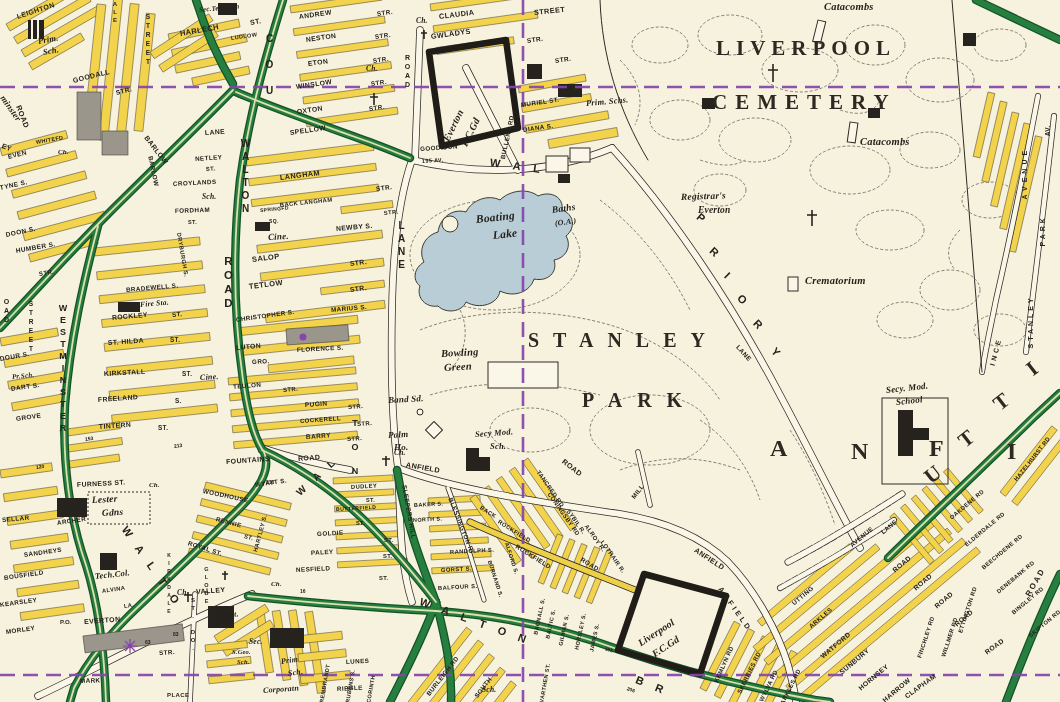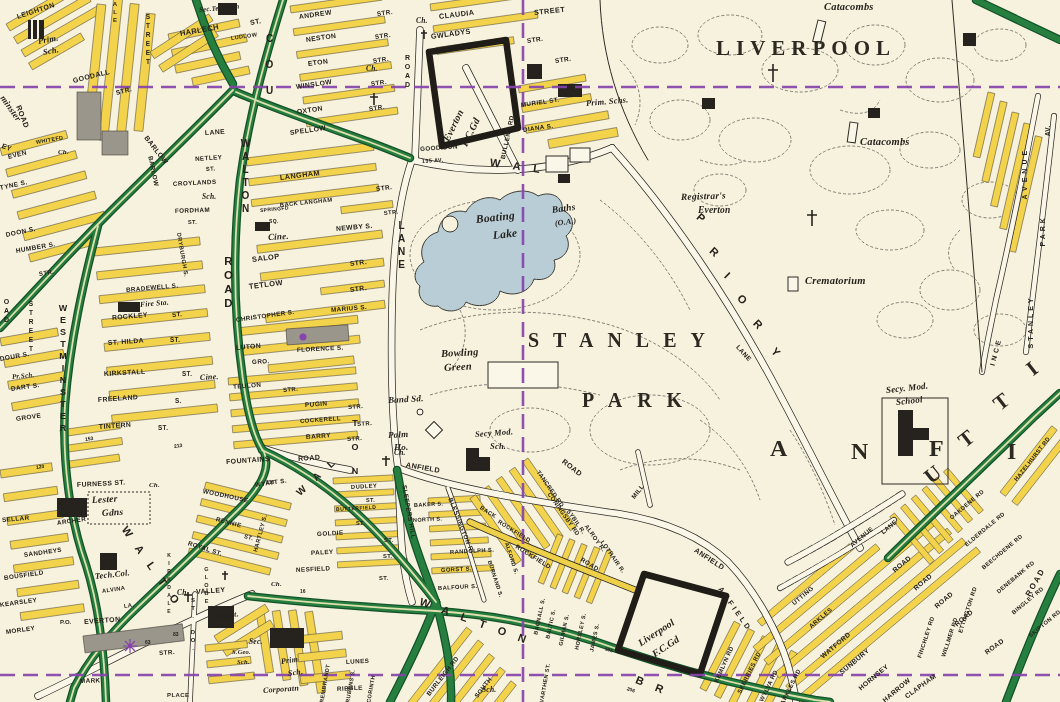--- a/index.html
+++ b/index.html
@@ -532,20 +532,21 @@
       <span class="lb it" style="left: 586px; top: 99px; font-size: 8.5px; transform: rotate(-5deg);">Prim. Schs.</span>
       <span class="lb rb" style="left: 490px; top: 157px; font-size: 11px; transform: rotate(8deg);">W A L</span>
       <span class="lb v" style="left: 396px; top: 220px; font-size: 10px;">LANE</span>
       <span class="lb it" style="left: 476px; top: 214px; font-size: 11.5px; transform: rotate(-6deg);">Boating</span>
       <span class="lb it" style="left: 493px; top: 230px; font-size: 11.5px; transform: rotate(-6deg);">Lake</span>
       <span class="lb it" style="left: 552px; top: 206px; font-size: 9.5px; transform: rotate(-8deg);">Baths</span>
       <span class="lb it" style="left: 555px; top: 220px; font-size: 8px; transform: rotate(-8deg);">(O.A.)</span>
       <span class="lb bg" style="left: 528px; top: 330px; font-size: 20px; letter-spacing: 14px;">STANLEY</span>
       <span class="lb bg" style="left: 582px; top: 390px; font-size: 20px; letter-spacing: 15px;">PARK</span>
       <span class="lb bg" style="left: 716px; top: 38px; font-size: 21px; letter-spacing: 6px;">LIVERPOOL</span>
+      <span class="lb bg" style="left: 712px; top: 92px; font-size: 21px; letter-spacing: 8px;">CEMETERY</span>
       <span class="lb it" style="left: 824px; top: 2px; font-size: 10.5px;">Catacombs</span>
       <span class="lb it" style="left: 860px; top: 137px; font-size: 10.5px;">Catacombs</span>
       <span class="lb it" style="left: 681px; top: 193px; font-size: 9.5px; transform: rotate(-2deg);">Registrar's</span>
       <span class="lb it" style="left: 698px; top: 206px; font-size: 9.5px;">Everton</span>
       <span class="lb it" style="left: 805px; top: 276px; font-size: 10.5px;">Crematorium</span>
       <span class="lb rb" style="left: 698px; top: 210px; font-size: 11px; transform: rotate(40deg);">P</span>
       <span class="lb rb" style="left: 711px; top: 244px; font-size: 11px; transform: rotate(42deg);">R</span>
       <span class="lb rb" style="left: 726px; top: 269px; font-size: 11px; transform: rotate(44deg);">I</span>
       <span class="lb rb" style="left: 739px; top: 291px; font-size: 11px; transform: rotate(45deg);">O</span>
       <span class="lb rb" style="left: 755px; top: 316px; font-size: 11px; transform: rotate(46deg);">R</span>

